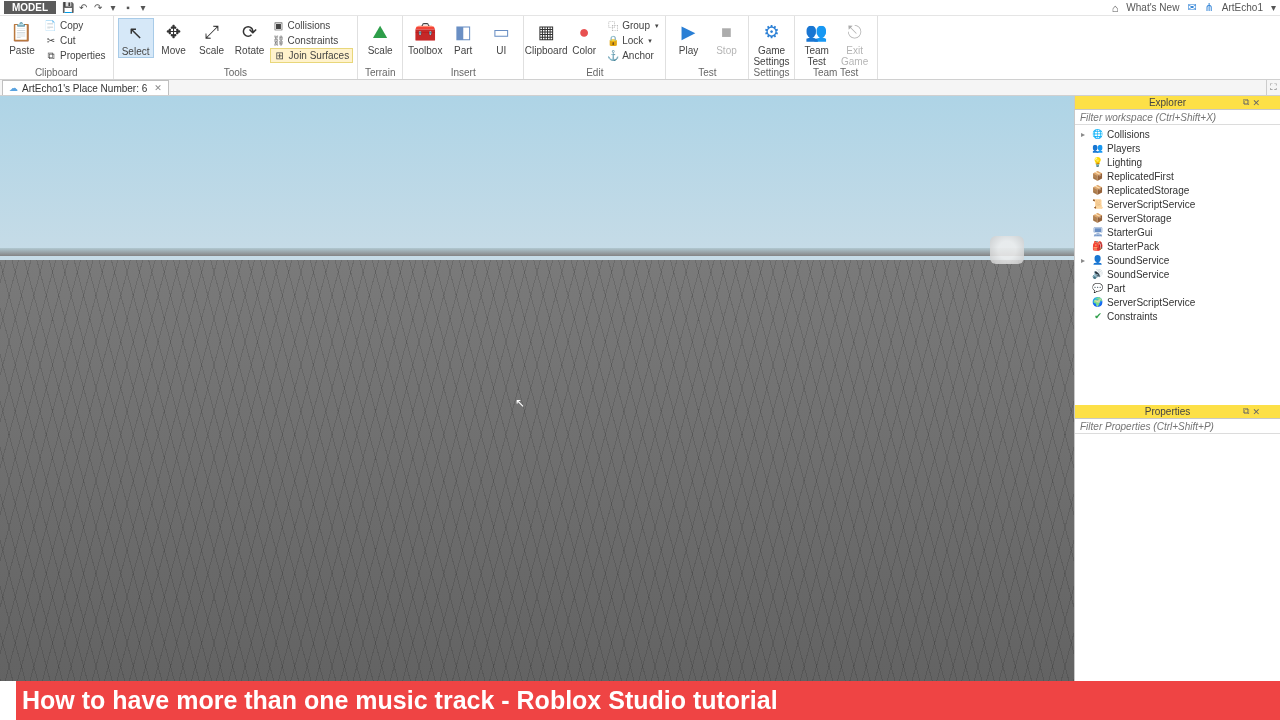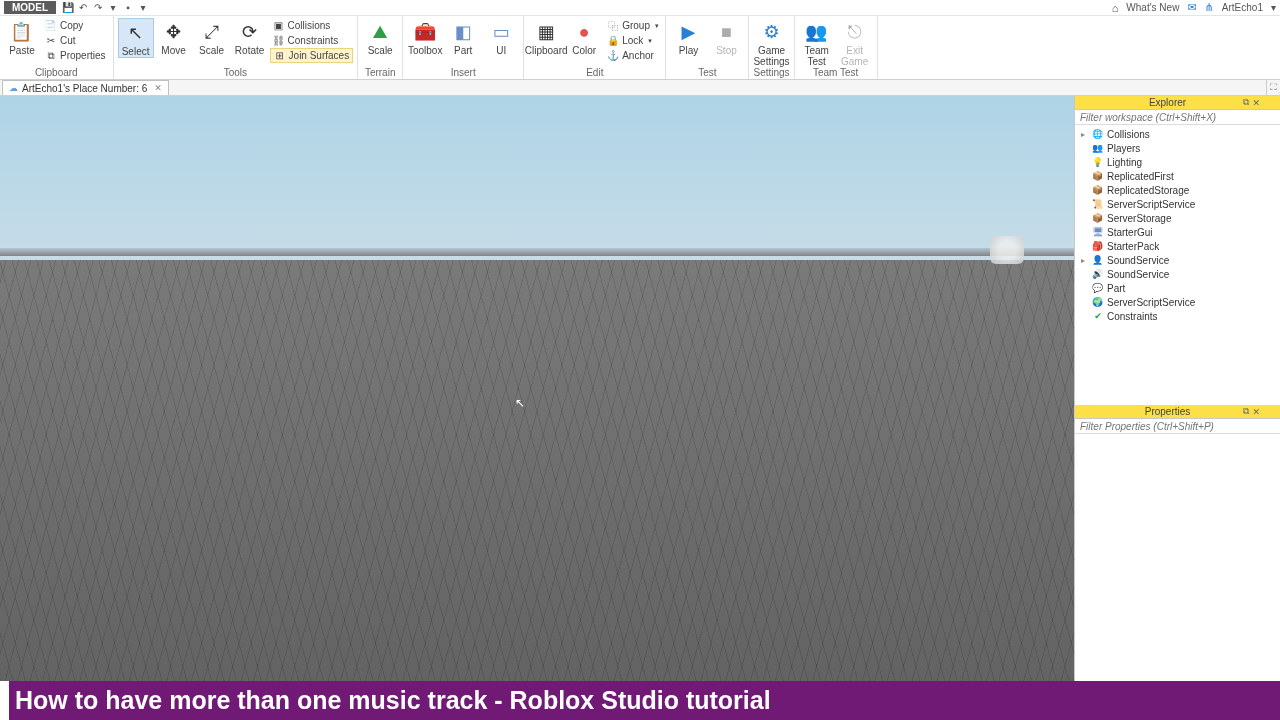--- a/index.html
+++ b/index.html
@@ -46,21 +46,21 @@
   .panel-header { height: 14px; background: #fde047; border-bottom: 1px solid #c8c8c8; display: flex; align-items: center; font-size: 10px; color: #444; padding: 0 20px; }
   .panel-header .title { flex: 1; text-align: center; }
   .panel-header .ctrl { cursor: pointer; font-size: 9px; color: #666; margin-left: 3px; }
   .filter { height: 15px; border-bottom: 1px solid #dcdcdc; }
   .filter input { width: 100%; height: 100%; border: none; padding: 0 5px; font-size: 10px; color: #999; outline: none; font-style: italic; }
   .tree { flex: 1; overflow: auto; padding: 2px 0; }
   .tree-item { display: flex; align-items: center; height: 14px; padding-left: 6px; font-size: 10px; color: #333; cursor: pointer; gap: 3px; }
   .tree-item .arrow { width: 8px; font-size: 8px; color: #888; }
   .tree-item .icn { width: 12px; font-size: 9px; text-align: center; }
   
-  .caption-bar { position: absolute; bottom: 0; left: 9px; right: 0; height: 39px; background: #701a75; color: #fff; font-size: 25px; font-weight: bold; padding: 2px 6px; display: flex; align-items: center; }
+  .caption-bar { position: absolute; bottom: 0; left: 16px; right: 0; height: 39px; background: #ef4444; color: #fff; font-size: 25px; font-weight: bold; padding: 2px 6px; display: flex; align-items: center; }
 </style>
 </head>
 <body>
 
 <div class="menubar">
   <span class="file">MODEL</span>
   <div class="qat">
     <span>💾</span>
     <span>↶</span>
     <span>↷</span>

